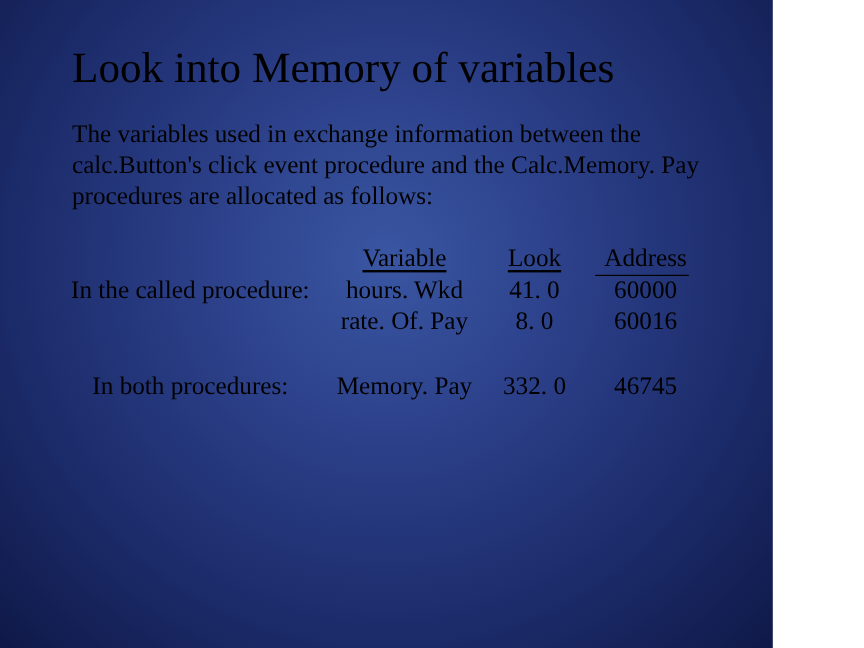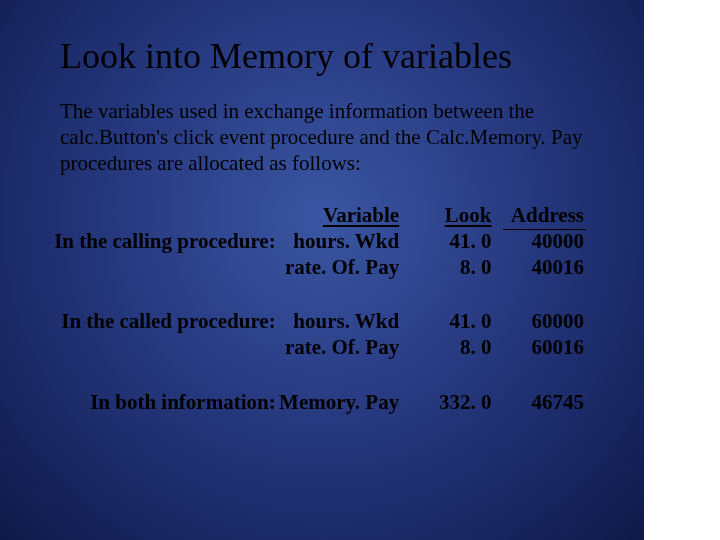--- a/index.html
+++ b/index.html
@@ -30,24 +30,24 @@
     margin: 0 0 26px 0;
     max-width: 580px;
   }
   table.mem {
     border-collapse: collapse;
     font-size: 21px;
     color: #000;
     margin-left: -18px;
   }
   table.mem td, table.mem th {
-    text-align: right;
+    text-align: center;
     vertical-align: top;
     padding: 0;
-    font-weight: 700;
+    font-weight: 400;
   }
   
   .col-label { width: 280px; }
   .col-var   { width: 140px; }
   .col-val   { width: 110px; }
   .col-addr  { width: 100px; }
   .hdr td { padding-bottom: 24px; }
   .hdr .u { text-decoration: underline; text-underline-offset: 3px; }
   .hdr .addr-u {
     display: inline-block;
@@ -74,36 +74,30 @@
 
   <table class="mem">
     <tbody>
         <tr class="hdr">
       <td class="col-label"></td>
       <td class="col-var"><span class="u">Variable</span></td>
       <td class="col-val"><span class="u">Look</span></td>
       <td class="col-addr"><span class="addr-u">Address</span></td>
     </tr>
 
-    <tr class="block">
-      <td class="col-label">In the calling procedure:</td>
-      <td class="col-var">hours. Wkd<br>rate. Of. Pay</td>
-      <td class="col-val">41. 0<br>8. 0</td>
-      <td class="col-addr">40000<br>40016</td>
-    </tr>
 
     <tr class="block">
       <td class="col-label">In the called procedure:</td>
       <td class="col-var">hours. Wkd<br>rate. Of. Pay</td>
       <td class="col-val">41. 0<br>8. 0</td>
       <td class="col-addr">60000<br>60016</td>
     </tr>
 
     <tr class="block last">
-      <td class="col-label">In both information:</td>
+      <td class="col-label">In both procedures:</td>
       <td class="col-var">Memory. Pay</td>
       <td class="col-val">332. 0</td>
       <td class="col-addr">46745</td>
     </tr>
   </tbody>
     </table>
 
 </div>
 
 </body></html>

